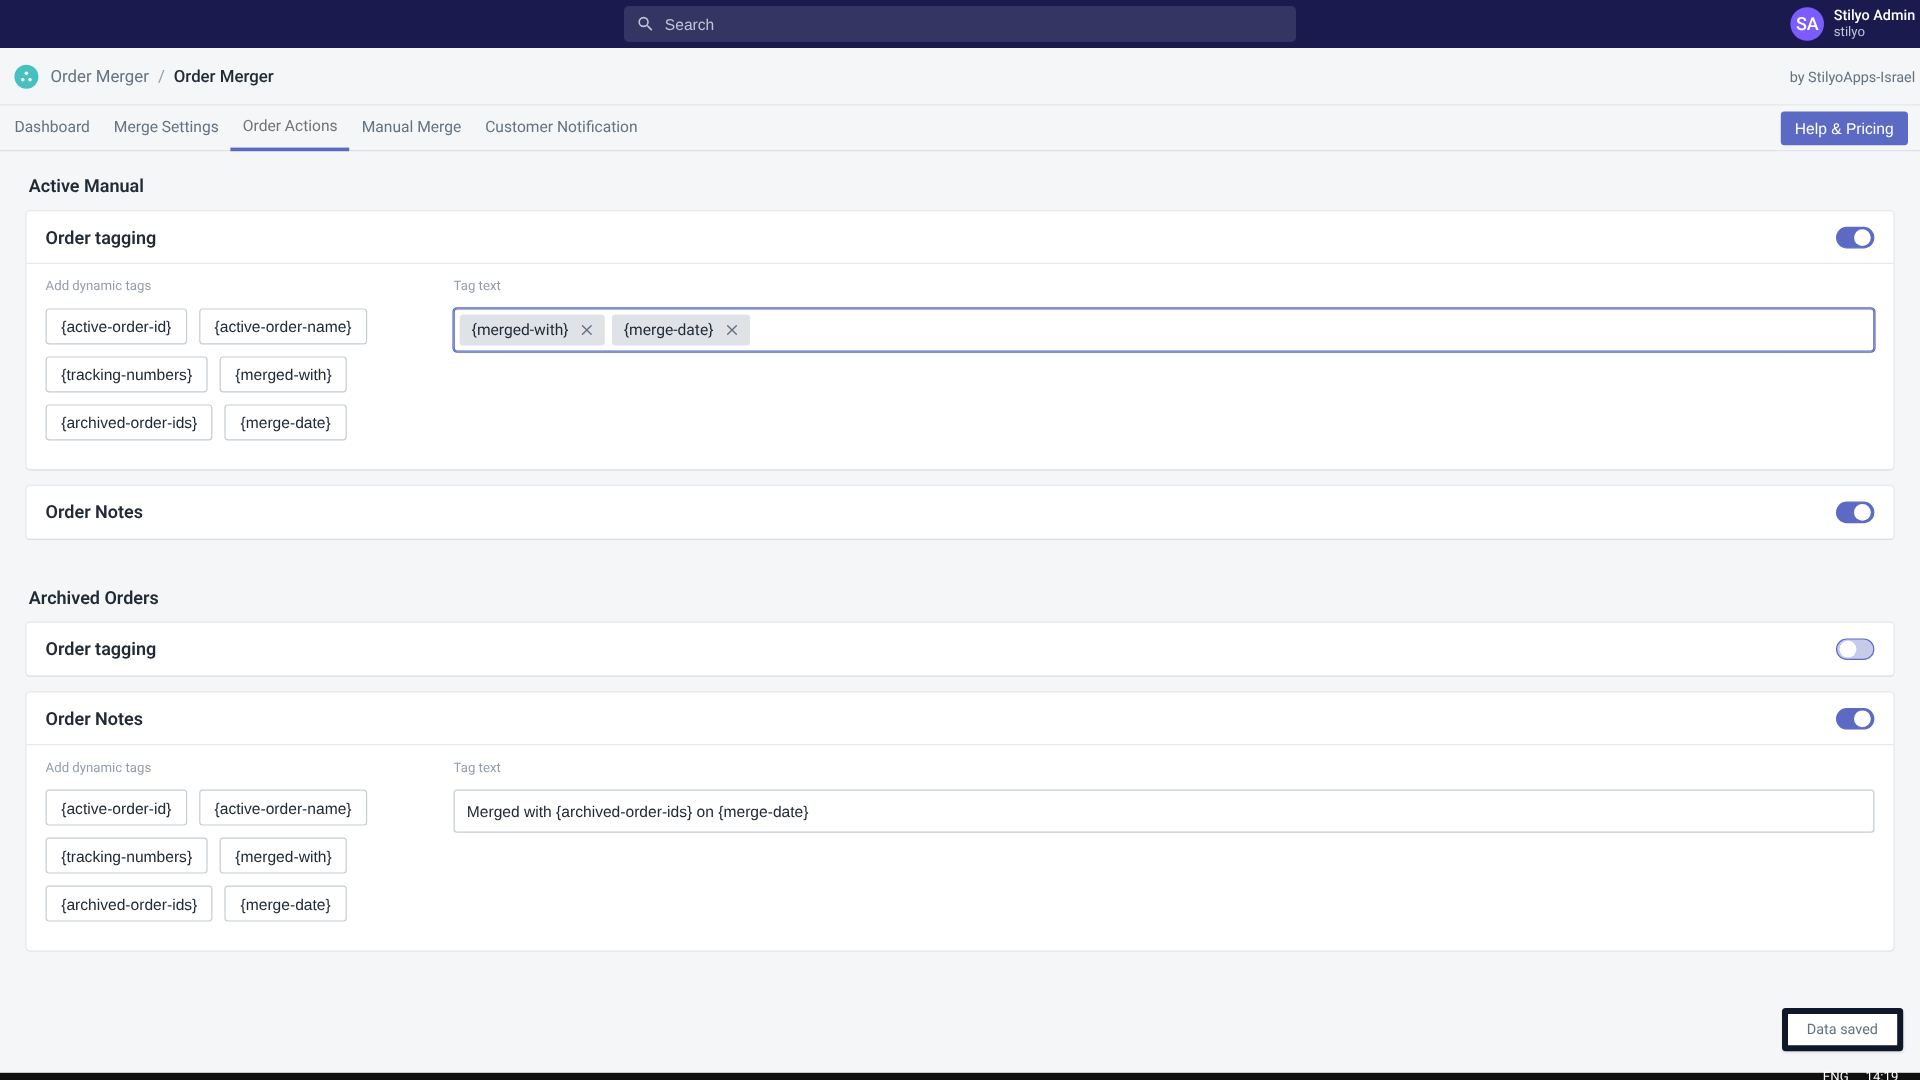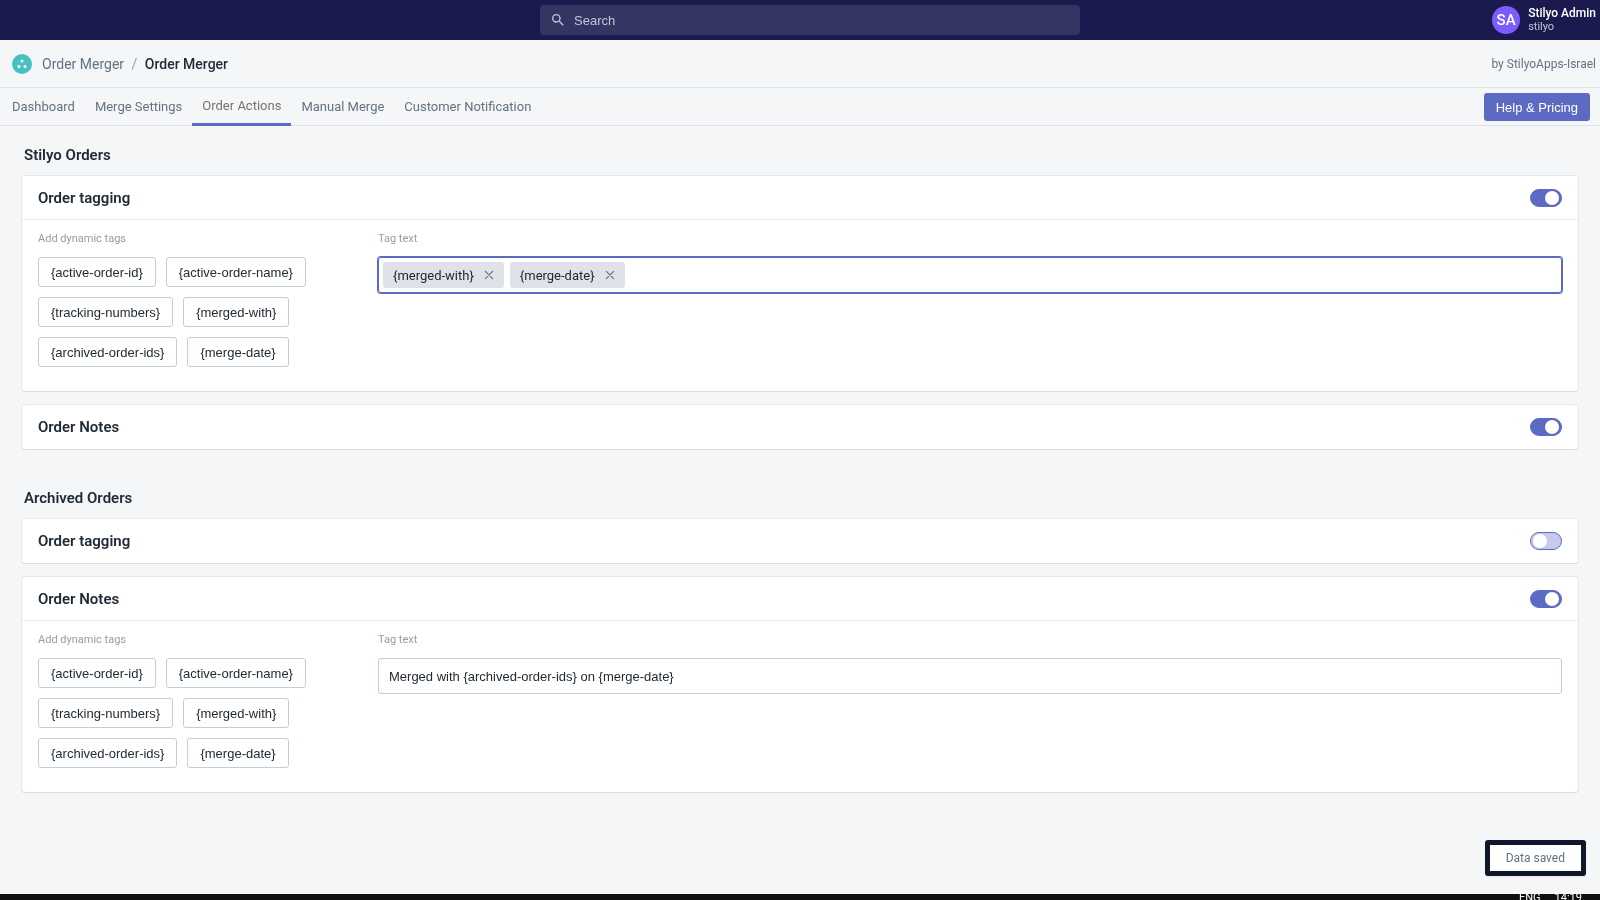--- a/index.html
+++ b/index.html
@@ -1,21 +1,21 @@
 <!DOCTYPE html>
 <html><head>
   <meta charset="utf-8">
   <style>
     * { box-sizing: border-box; margin: 0; padding: 0; }
     body { font-family: -apple-system, BlinkMacSystemFont, "Segoe UI", Roboto, Helvetica, Arial, sans-serif; background: #f4f6f8; color: #212b36; overflow-x: hidden; width: 1600px; height: 900px; position: relative; }
     
     
     .navbar { background: #1a1a4e; height: 40px; display: flex; align-items: center; padding: 0 8px; position: relative; }
     .search-wrap { position: absolute; left: 50%; transform: translateX(-50%); width: 560px; }
-    .search-box { display: flex; align-items: center; background: rgba(255,255,255,0.12); border-radius: 4px; height: 30px; padding: 0 10px; margin-left: 20px; }
+    .search-box { display: flex; align-items: center; background: rgba(255,255,255,0.12); border-radius: 4px; height: 30px; padding: 0 10px; }
     .search-box svg { fill: #c0c5d6; width: 16px; height: 16px; flex-shrink: 0; }
     .search-box input { background: transparent; border: none; outline: none; color: #c0c5d6; font-size: 13px; margin-left: 8px; width: 100%; }
     .search-box input::placeholder { color: #c0c5d6; }
     .user-block { position: absolute; right: 4px; top: 0; height: 40px; display: flex; align-items: center; gap: 8px; }
     .avatar-circle { width: 28px; height: 28px; border-radius: 50%; background: #7c5cff; color: #fff; font-size: 15px; font-weight: 500; display: flex; align-items: center; justify-content: center; }
     .user-text { color: #fff; font-size: 12px; line-height: 1.15; overflow: hidden; }
     .user-text .u-name { font-weight: 500; }
     .user-text .u-sub { color: #c0c5d6; font-size: 11px; }
 
     
@@ -120,21 +120,21 @@
   <div class="tab">Manual Merge</div>
   <div class="tab">Customer Notification</div>
   <button class="help-btn">Help &amp; Pricing</button>
 </div>
 
 <div class="main">
 
   <div class="rightcol">
 
     <div class="groupwrap">
-      <div class="section-title">Stilyo Orders</div>
+      <div class="section-title">Active Manual</div>
 
       <div class="card">
         <div class="card-head bordered">
           <h3>Order tagging</h3>
           <div class="toggle">
               <div class="knob"></div>
             </div>
         </div>
         <div class="card-body">
           <div class="bodycol" style="max-width:300px;">

